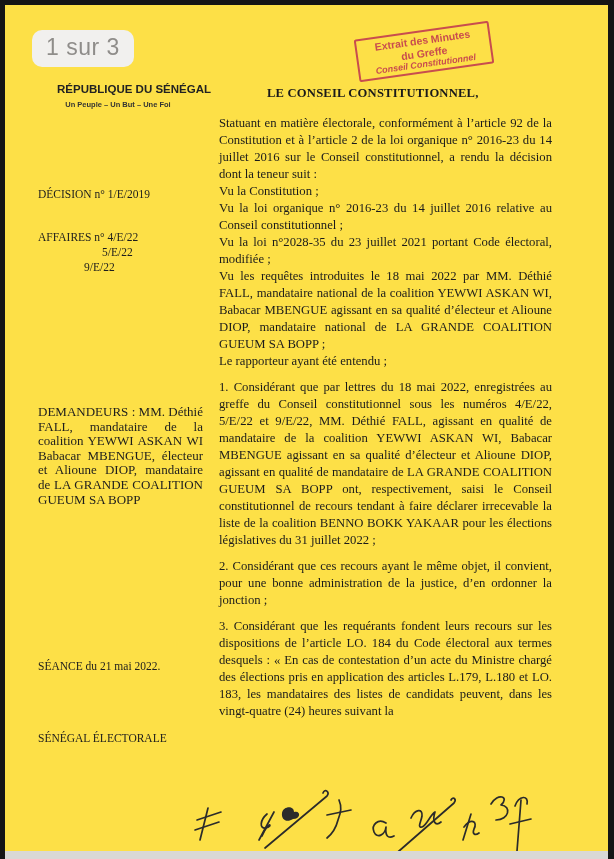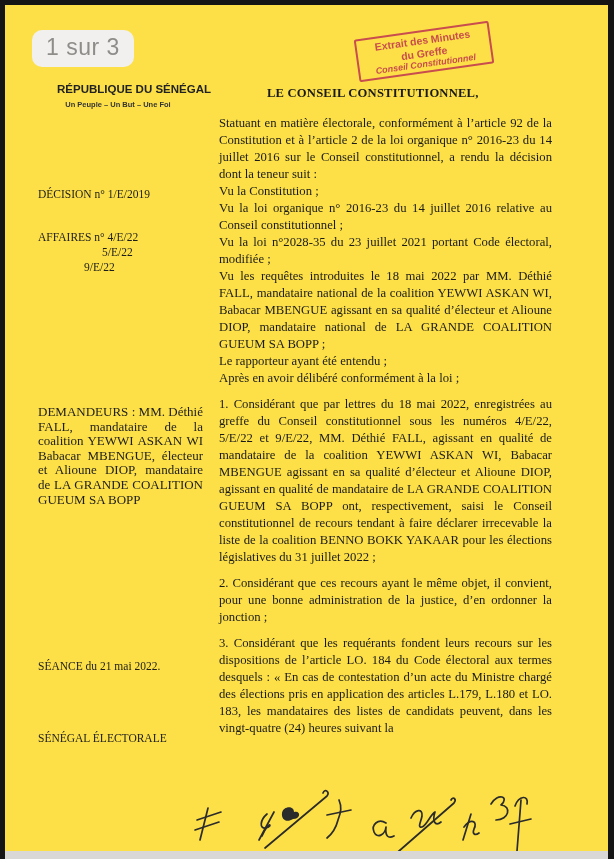--- a/index.html
+++ b/index.html
@@ -75,21 +75,20 @@
   <div class="m-label m-seance">SÉANCE du 21 mai 2022.</div>
   <div class="m-label m-matiere">SÉNÉGAL ÉLECTORALE</div>
 
   <div class="main-col">
     <p>Statuant en matière électorale, conformément à l’article 92 de la Constitution et à l’article 2 de la loi organique n° 2016-23 du 14 juillet 2016 sur le Conseil constitutionnel, a rendu la décision dont la teneur suit :</p>
     <p>Vu la Constitution ;</p>
     <p>Vu la loi organique n° 2016-23 du 14 juillet 2016 relative au Conseil constitutionnel ;</p>
     <p>Vu la loi n°2028-35 du 23 juillet 2021 portant Code électoral, modifiée ;</p>
     <p>Vu les requêtes introduites le 18 mai 2022 par MM. Déthié FALL, mandataire national de la coalition YEWWI ASKAN WI, Babacar MBENGUE agissant en sa qualité d’électeur et Alioune DIOP, mandataire national de LA GRANDE COALITION GUEUM SA BOPP ;</p>
     <p>Le rapporteur ayant été entendu ;</p>
-    <p>Après en avoir délibéré conformément à la loi ;</p>
     <p class="gap">1. Considérant que par lettres du 18 mai 2022, enregistrées au greffe du Conseil constitutionnel sous les numéros 4/E/22, 5/E/22 et 9/E/22, MM. Déthié FALL, agissant en qualité de mandataire de la coalition YEWWI ASKAN WI, Babacar MBENGUE agissant en sa qualité d’électeur et Alioune DIOP, agissant en qualité de mandataire de LA GRANDE COALITION GUEUM SA BOPP ont, respectivement, saisi le Conseil constitutionnel  de recours tendant à faire déclarer irrecevable la liste de la coalition BENNO BOKK YAKAAR pour les élections législatives du 31 juillet 2022 ;</p>
     <p class="gap">2. Considérant que ces recours ayant le même objet, il convient, pour une bonne administration de la justice, d’en ordonner la jonction ;</p>
     <p class="gap">3. Considérant que les requérants fondent leurs recours sur les dispositions de l’article LO. 184 du Code électoral aux termes desquels : « En cas de contestation d’un acte du Ministre chargé des élections pris en application des articles L.179, L.180 et LO. 183, les mandataires des listes de candidats peuvent, dans les vingt-quatre (24) heures suivant la</p>
   </div>
 
   <svg class="signatures" width="350" height="80" viewBox="0 0 350 80" fill="none" stroke="#2b2b2b" stroke-width="1.7" stroke-linecap="round" stroke-linejoin="round">
     <path d="M 18,25 L 10,57"></path>
     <path d="M 7,37 L 31,29"></path>
     <path d="M 5,47 L 29,39"></path>
     <path d="M 77,31 C 70,37 69,46 76,45 C 83,44 80,35 72,53"></path>

